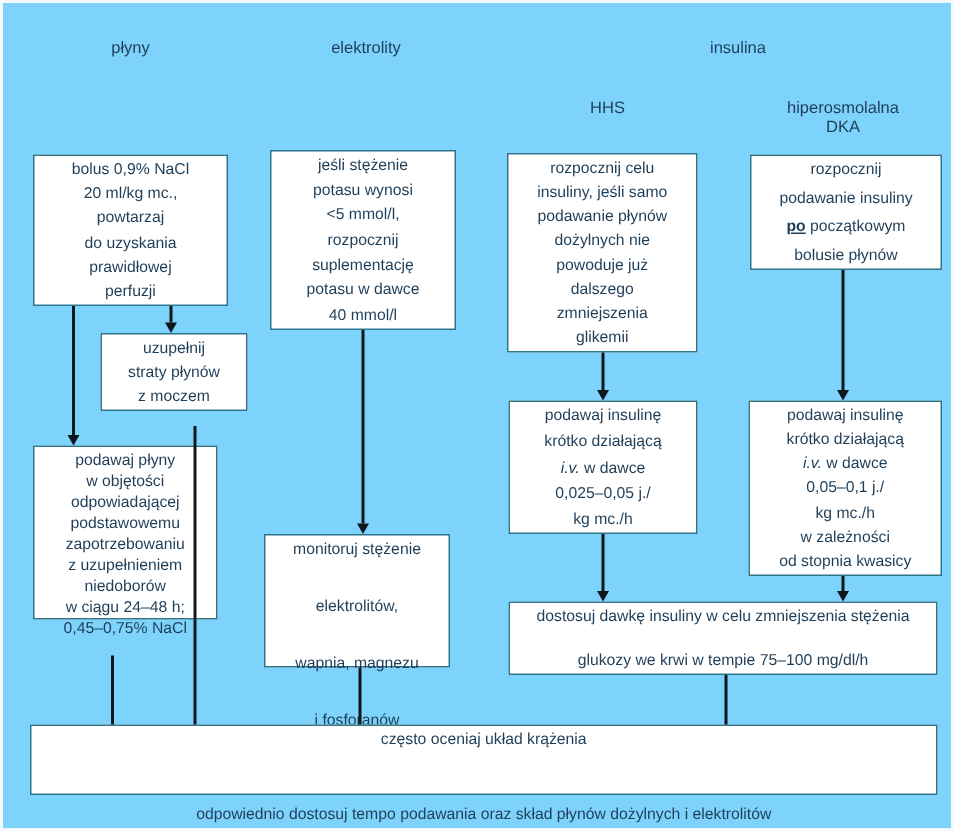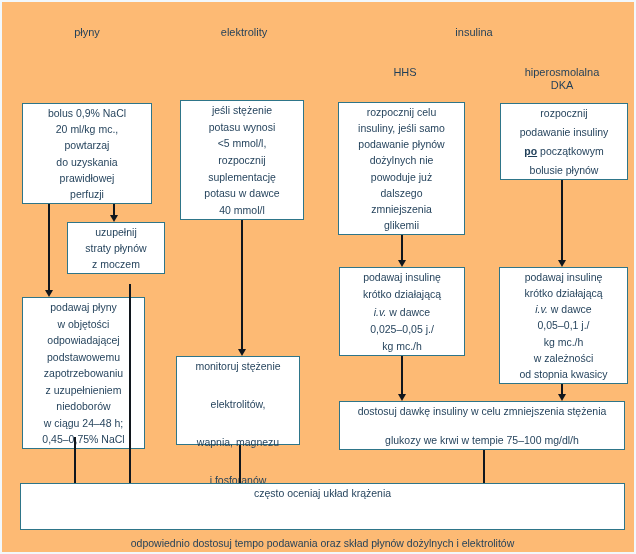--- a/index.html
+++ b/index.html
@@ -1,19 +1,19 @@
 <!DOCTYPE html>
 <html><head>
 <meta charset="utf-8">
 <style>
   html,body{margin:0;padding:0;background:#ffffff;}
   #diagram{
     position:relative;
     width:636px;height:554px;
-    background:#fdba74;
+    background:#7dd3fc;
     border:2px solid #f2f8fc;
     box-sizing:border-box;
     font-family:"Liberation Sans", sans-serif;
     overflow:hidden;
   }
   .hdr{
     position:absolute;
     color:#1f3e58;
     font-size:11px;
     line-height:13px;
@@ -49,21 +49,21 @@
   .bu{font-weight:bold;text-decoration:underline;}
   .it{font-style:italic;}
 </style>
 </head>
 <body>
 
 <div id="diagram">
 
   <div class="hdr" style="left:35px;top:24px;width:100px;">płyny</div>
   <div class="hdr" style="left:192px;top:24px;width:100px;">elektrolity</div>
-  <div class="hdr" style="left:422px;top:24px;width:100px;">insulina</div>
+  <div class="hdr" style="left:440px;top:24px;width:100px;">insulina</div>
   <div class="hdr" style="left:363px;top:64px;width:80px;">HHS</div>
   <div class="hdr" style="left:499px;top:64px;width:122px;">
     <div>hiperosmolalna</div>
     <div>DKA</div>
   </div>
 
   <div class="box" style="left:20px;top:101px;width:130px;height:101px;">
     <div>bolus 0,9% NaCl</div>
     <div>20 ml/kg mc.,</div>
     <div>powtarzaj</div>
@@ -71,21 +71,21 @@
     <div>prawidłowej</div>
     <div>perfuzji</div>
   </div>
 
   <div class="box" style="left:65px;top:220px;width:98px;height:52px;">
     <div>uzupełnij</div>
     <div>straty płynów</div>
     <div>z moczem</div>
   </div>
 
-  <div class="box" style="left:20px;top:295px;width:123px;height:152px;">
+  <div class="box" style="left:20px;top:295px;width:123px;height:116px;">
     <div>podawaj płyny</div>
     <div>w objętości</div>
     <div>odpowiadającej</div>
     <div>podstawowemu</div>
     <div>zapotrzebowaniu</div>
     <div>z uzupełnieniem</div>
     <div>niedoborów</div>
     <div>w ciągu 24–48 h;</div>
     <div>0,45–0,75% NaCl</div>
   </div>

